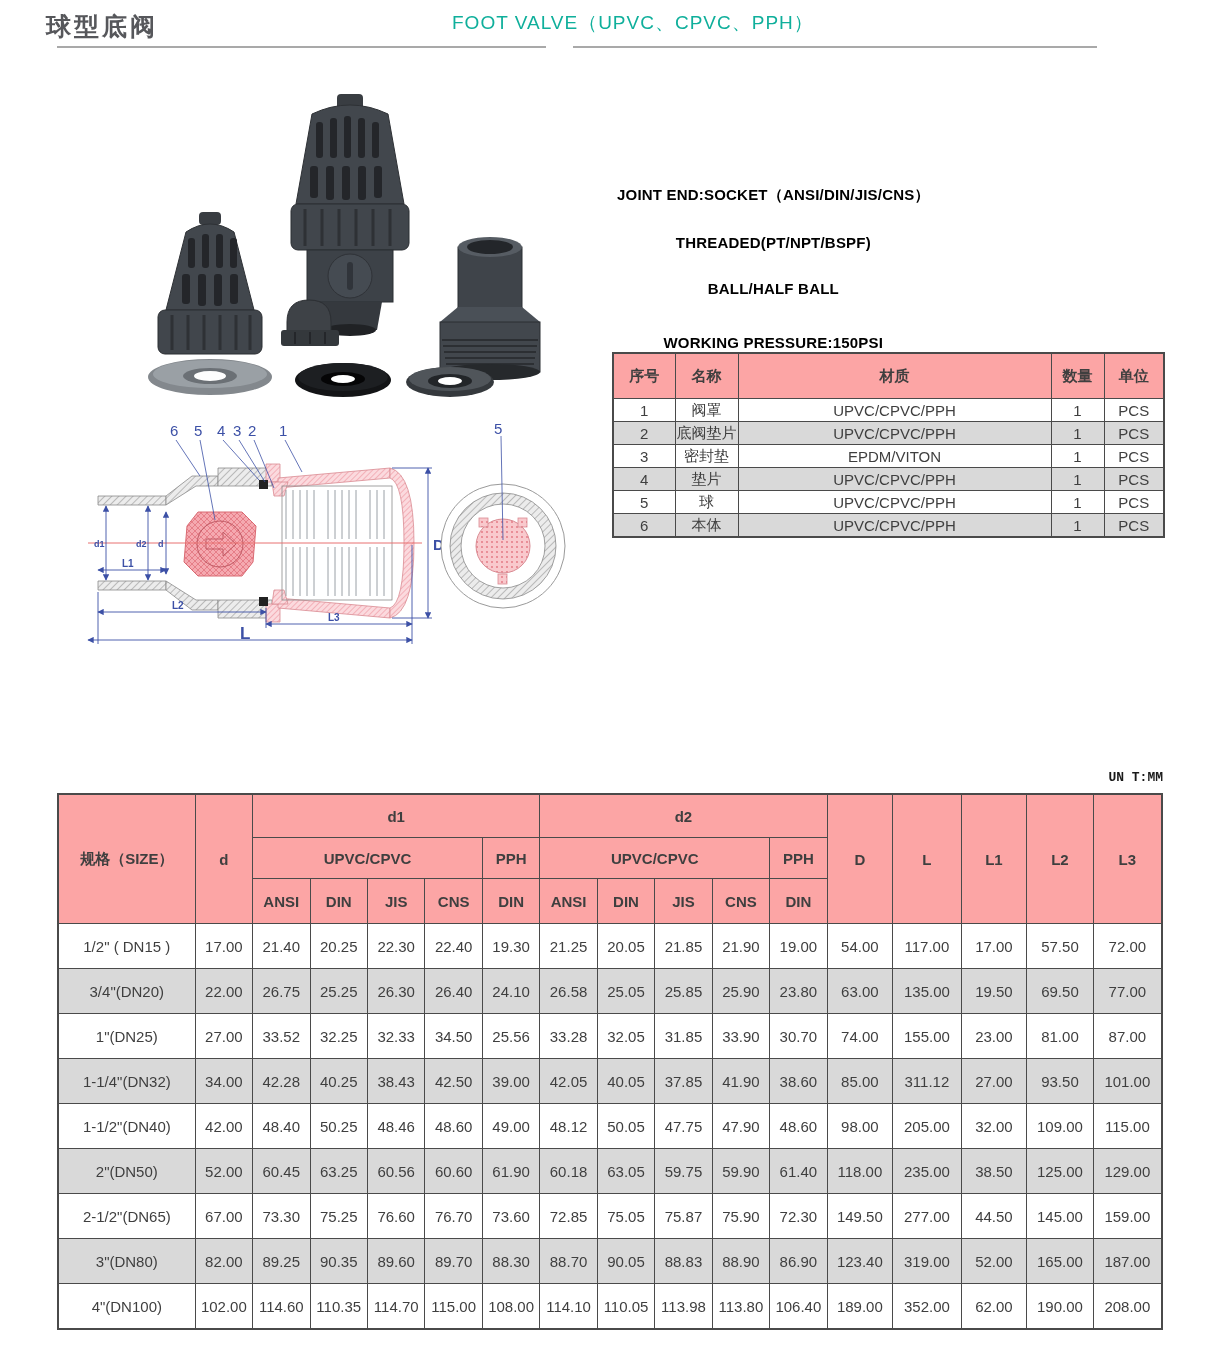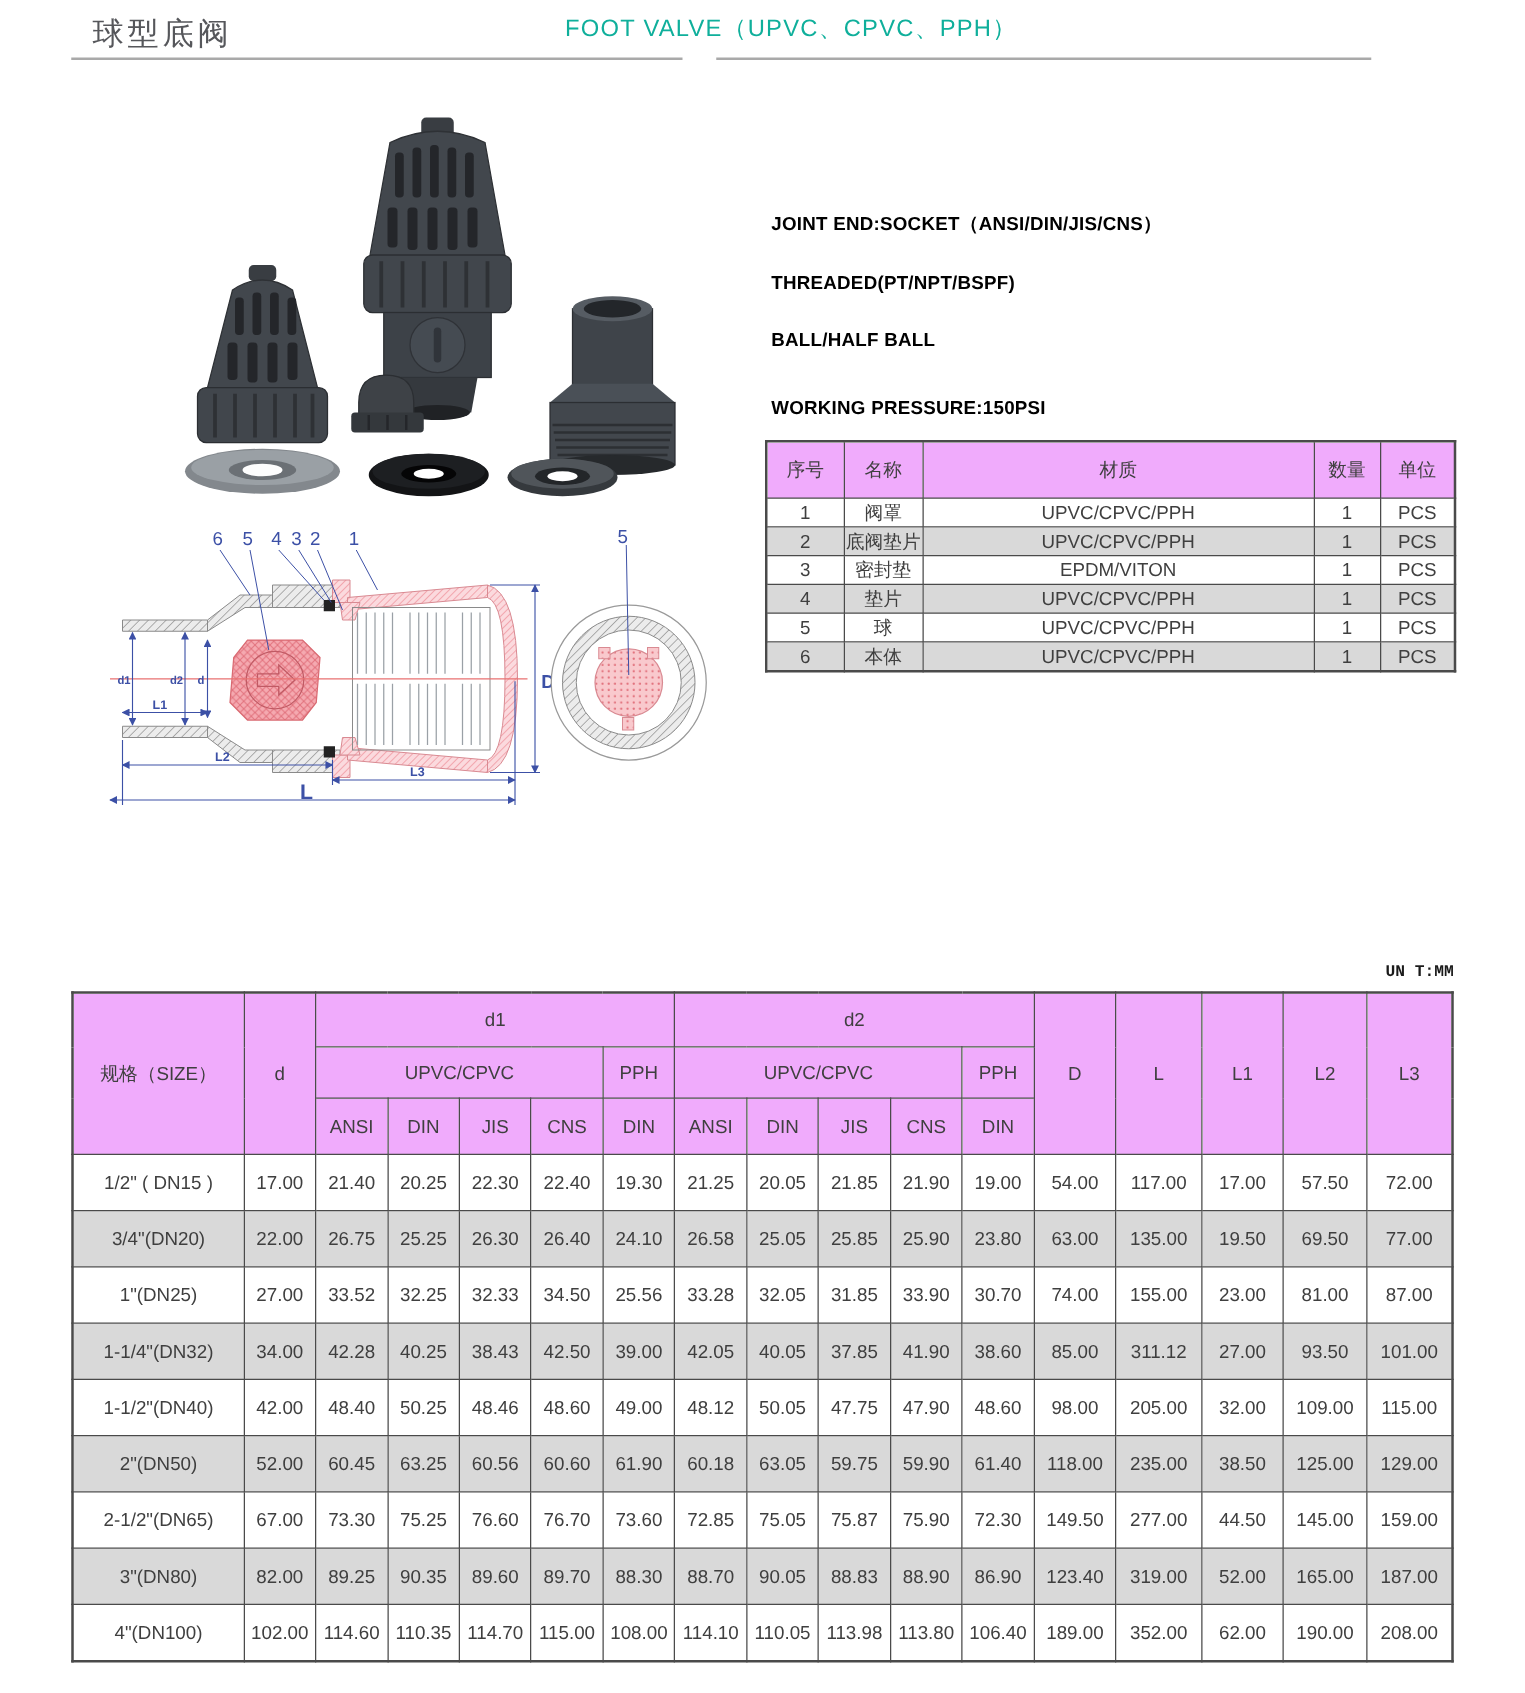--- a/index.html
+++ b/index.html
@@ -1,38 +1,38 @@
 <!DOCTYPE html>
 <html><head>
 <meta charset="utf-8">
 <style>
   html,body{margin:0;padding:0;background:#fff;}
   .page{position:relative;width:1220px;height:1354px;background:#ffffff;overflow:hidden;
         font-family:"Liberation Sans","DejaVu Sans",sans-serif;}
   .abs{position:absolute;}
 
   
-  #cn-title{left:74px;top:10px;font-size:25px;color:#56575b;letter-spacing:3px;font-weight:normal;}
+  #cn-title{left:46px;top:10px;font-size:25px;color:#56575b;letter-spacing:3px;font-weight:bold;}
   #en-title{left:452px;top:10px;font-size:19px;color:#0faf9b;letter-spacing:1px;}
   .rule{position:absolute;height:2px;background:#a9a9a9;top:46px;}
   #rule-left{left:57px;width:489px;}
   #rule-right{left:573px;width:524px;}
 
   
   #specs{left:617px;top:170px;}
-  .spec-line{font-weight:bold;font-size:15px;color:#000;margin:0 0 29px 0;letter-spacing:.2px;}
+  .spec-line{font-weight:bold;font-size:15px;color:#000;margin:16px 0 29px 0;letter-spacing:.2px;text-align:center;}
   .spec-line:last-child{margin-top:37px;}
 
   
   #parts-table{left:612px;top:352px;}
   table{border-collapse:collapse;table-layout:fixed;}
   .gtable{border:2px solid #4a4a4a;}
   .gtable th,.gtable td{border:1px solid #4a4a4a;text-align:center;vertical-align:middle;
         font-size:15px;color:#3f3f3f;padding:0;overflow:hidden;white-space:nowrap;}
-  .gtable thead th{background:#f0abfc;font-weight:normal;}
+  .gtable thead th{background:#fca5a5;font-weight:bold;}
   .parts{width:551px;}
   .parts thead th{height:44px;}
   .parts tbody td{height:22px;background:#fff;}
   .gtable tr.stripe td{background:#d9d9d9;}
 
   
   #dim-table{left:57px;top:793px;}
   .dims{width:1106px;}
   .dims thead tr.h1 th{height:42px;}
   .dims thead tr.h2 th{height:40px;}

